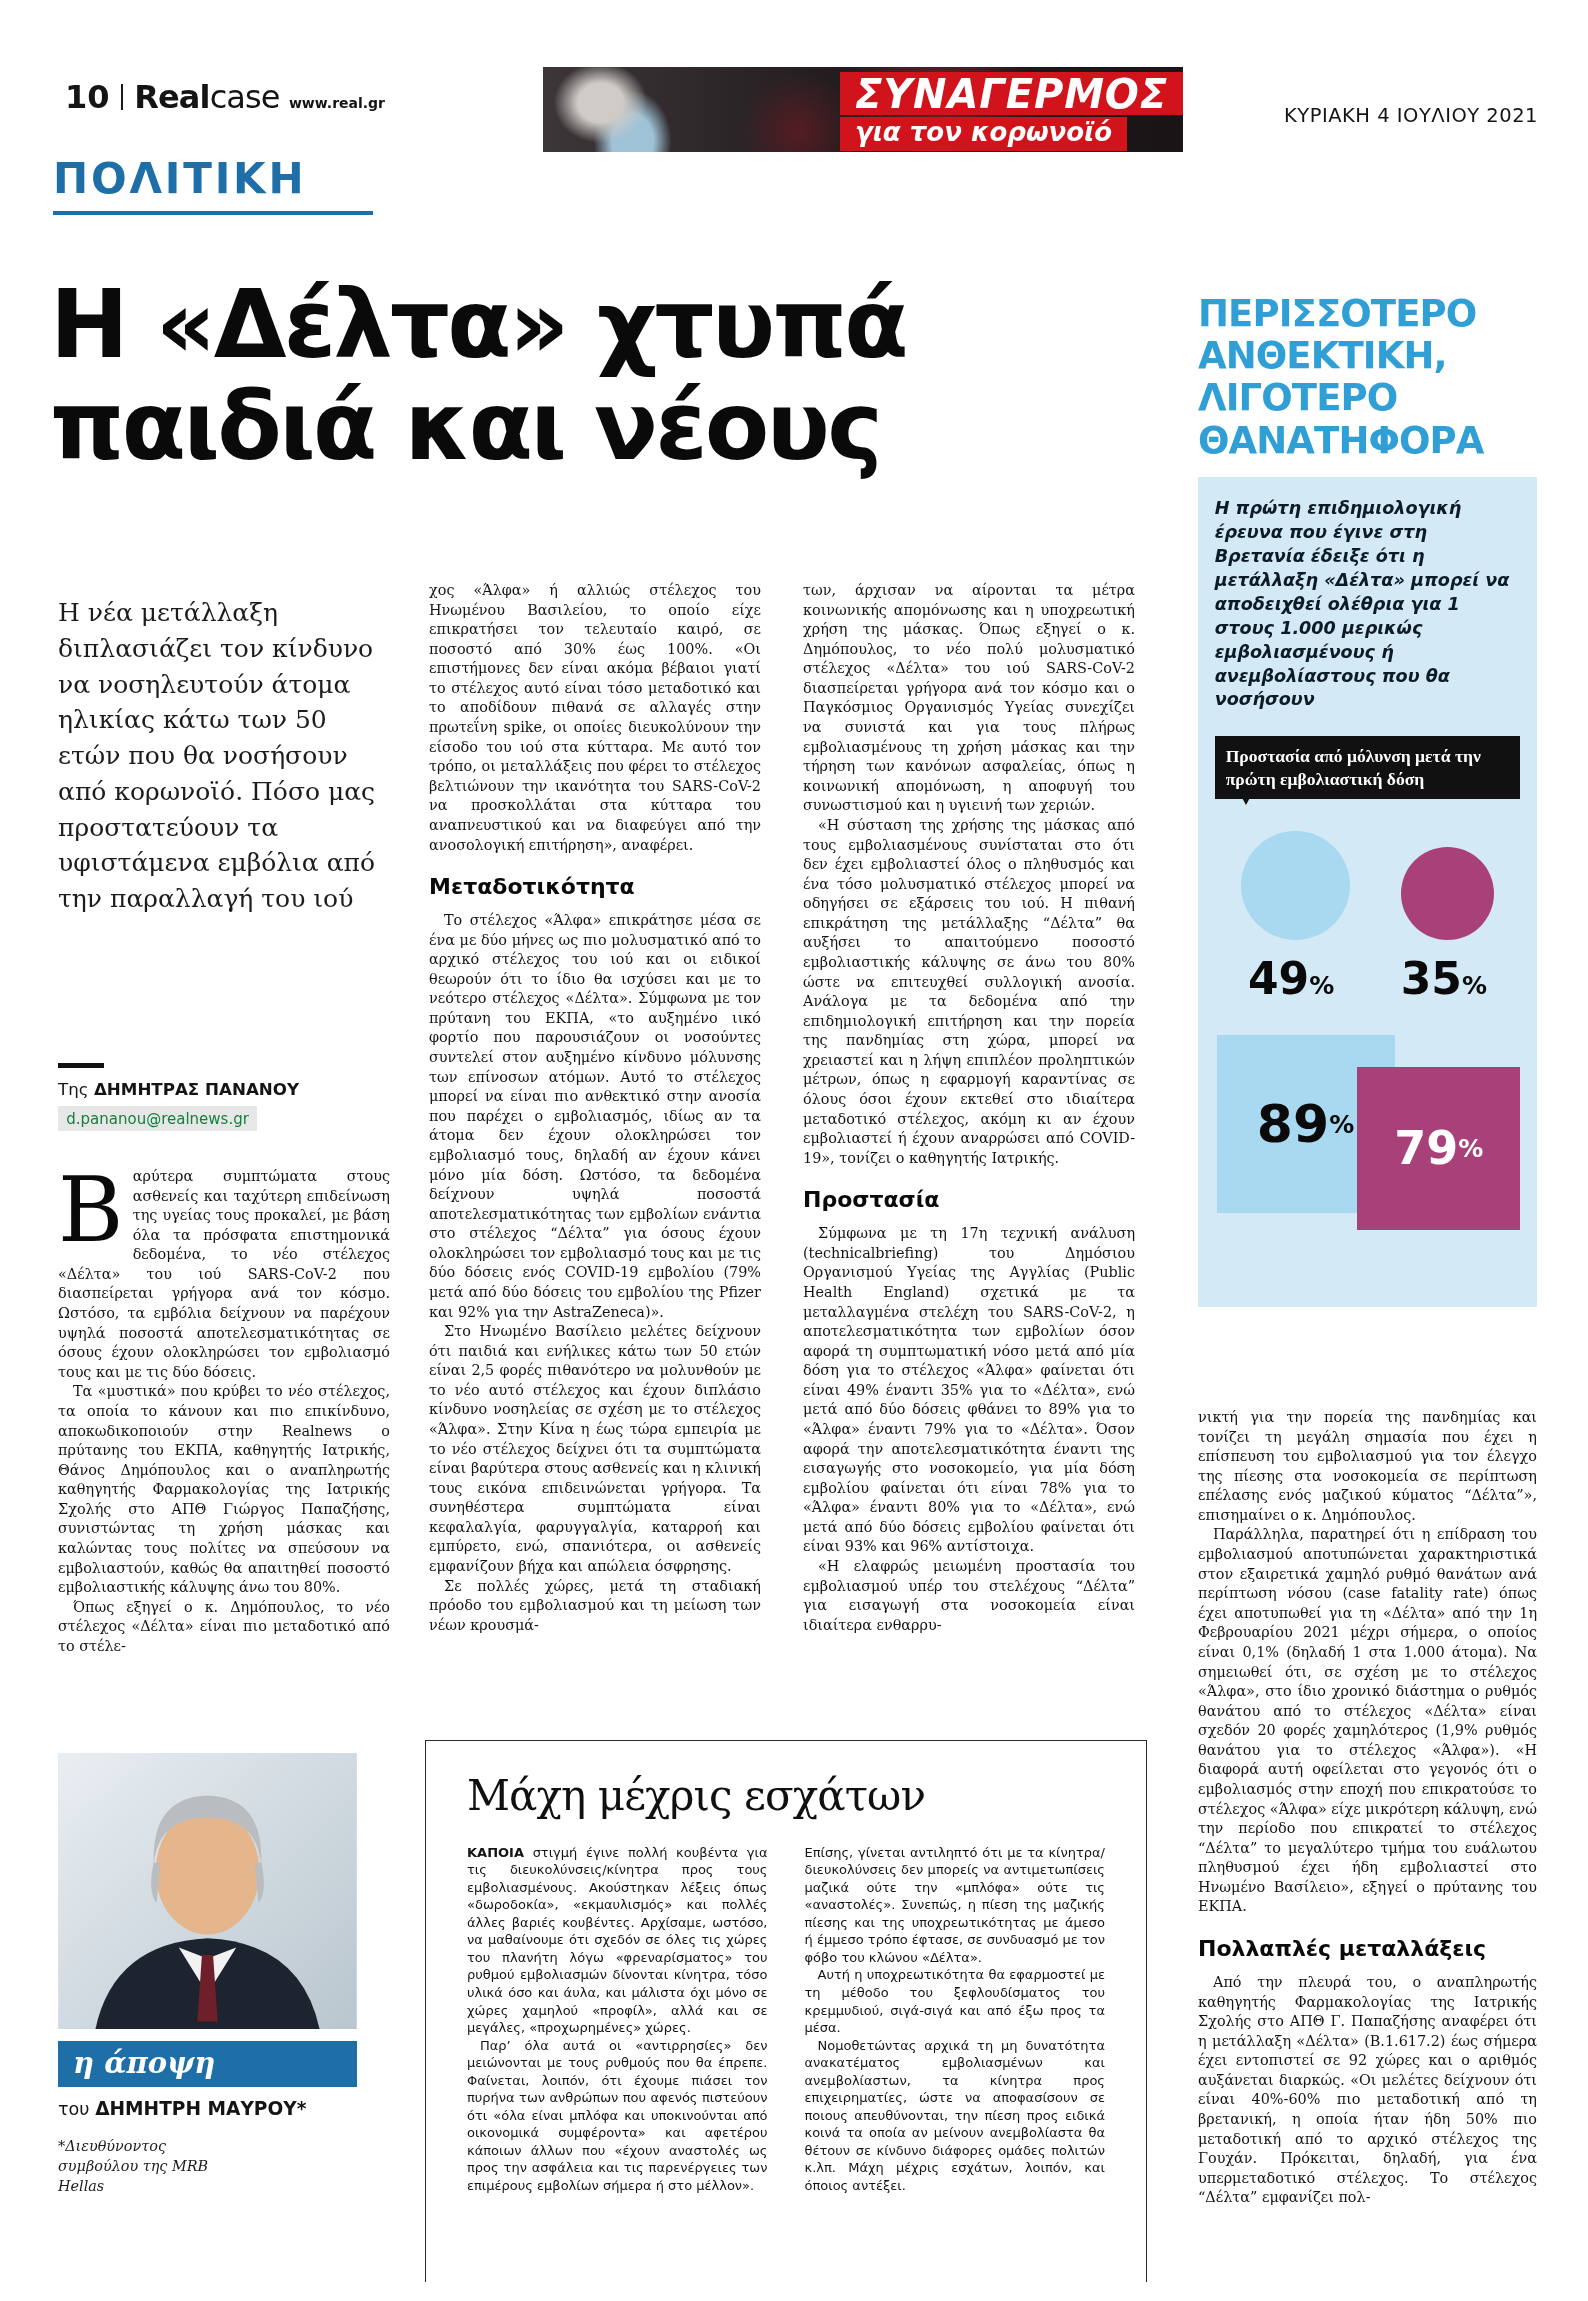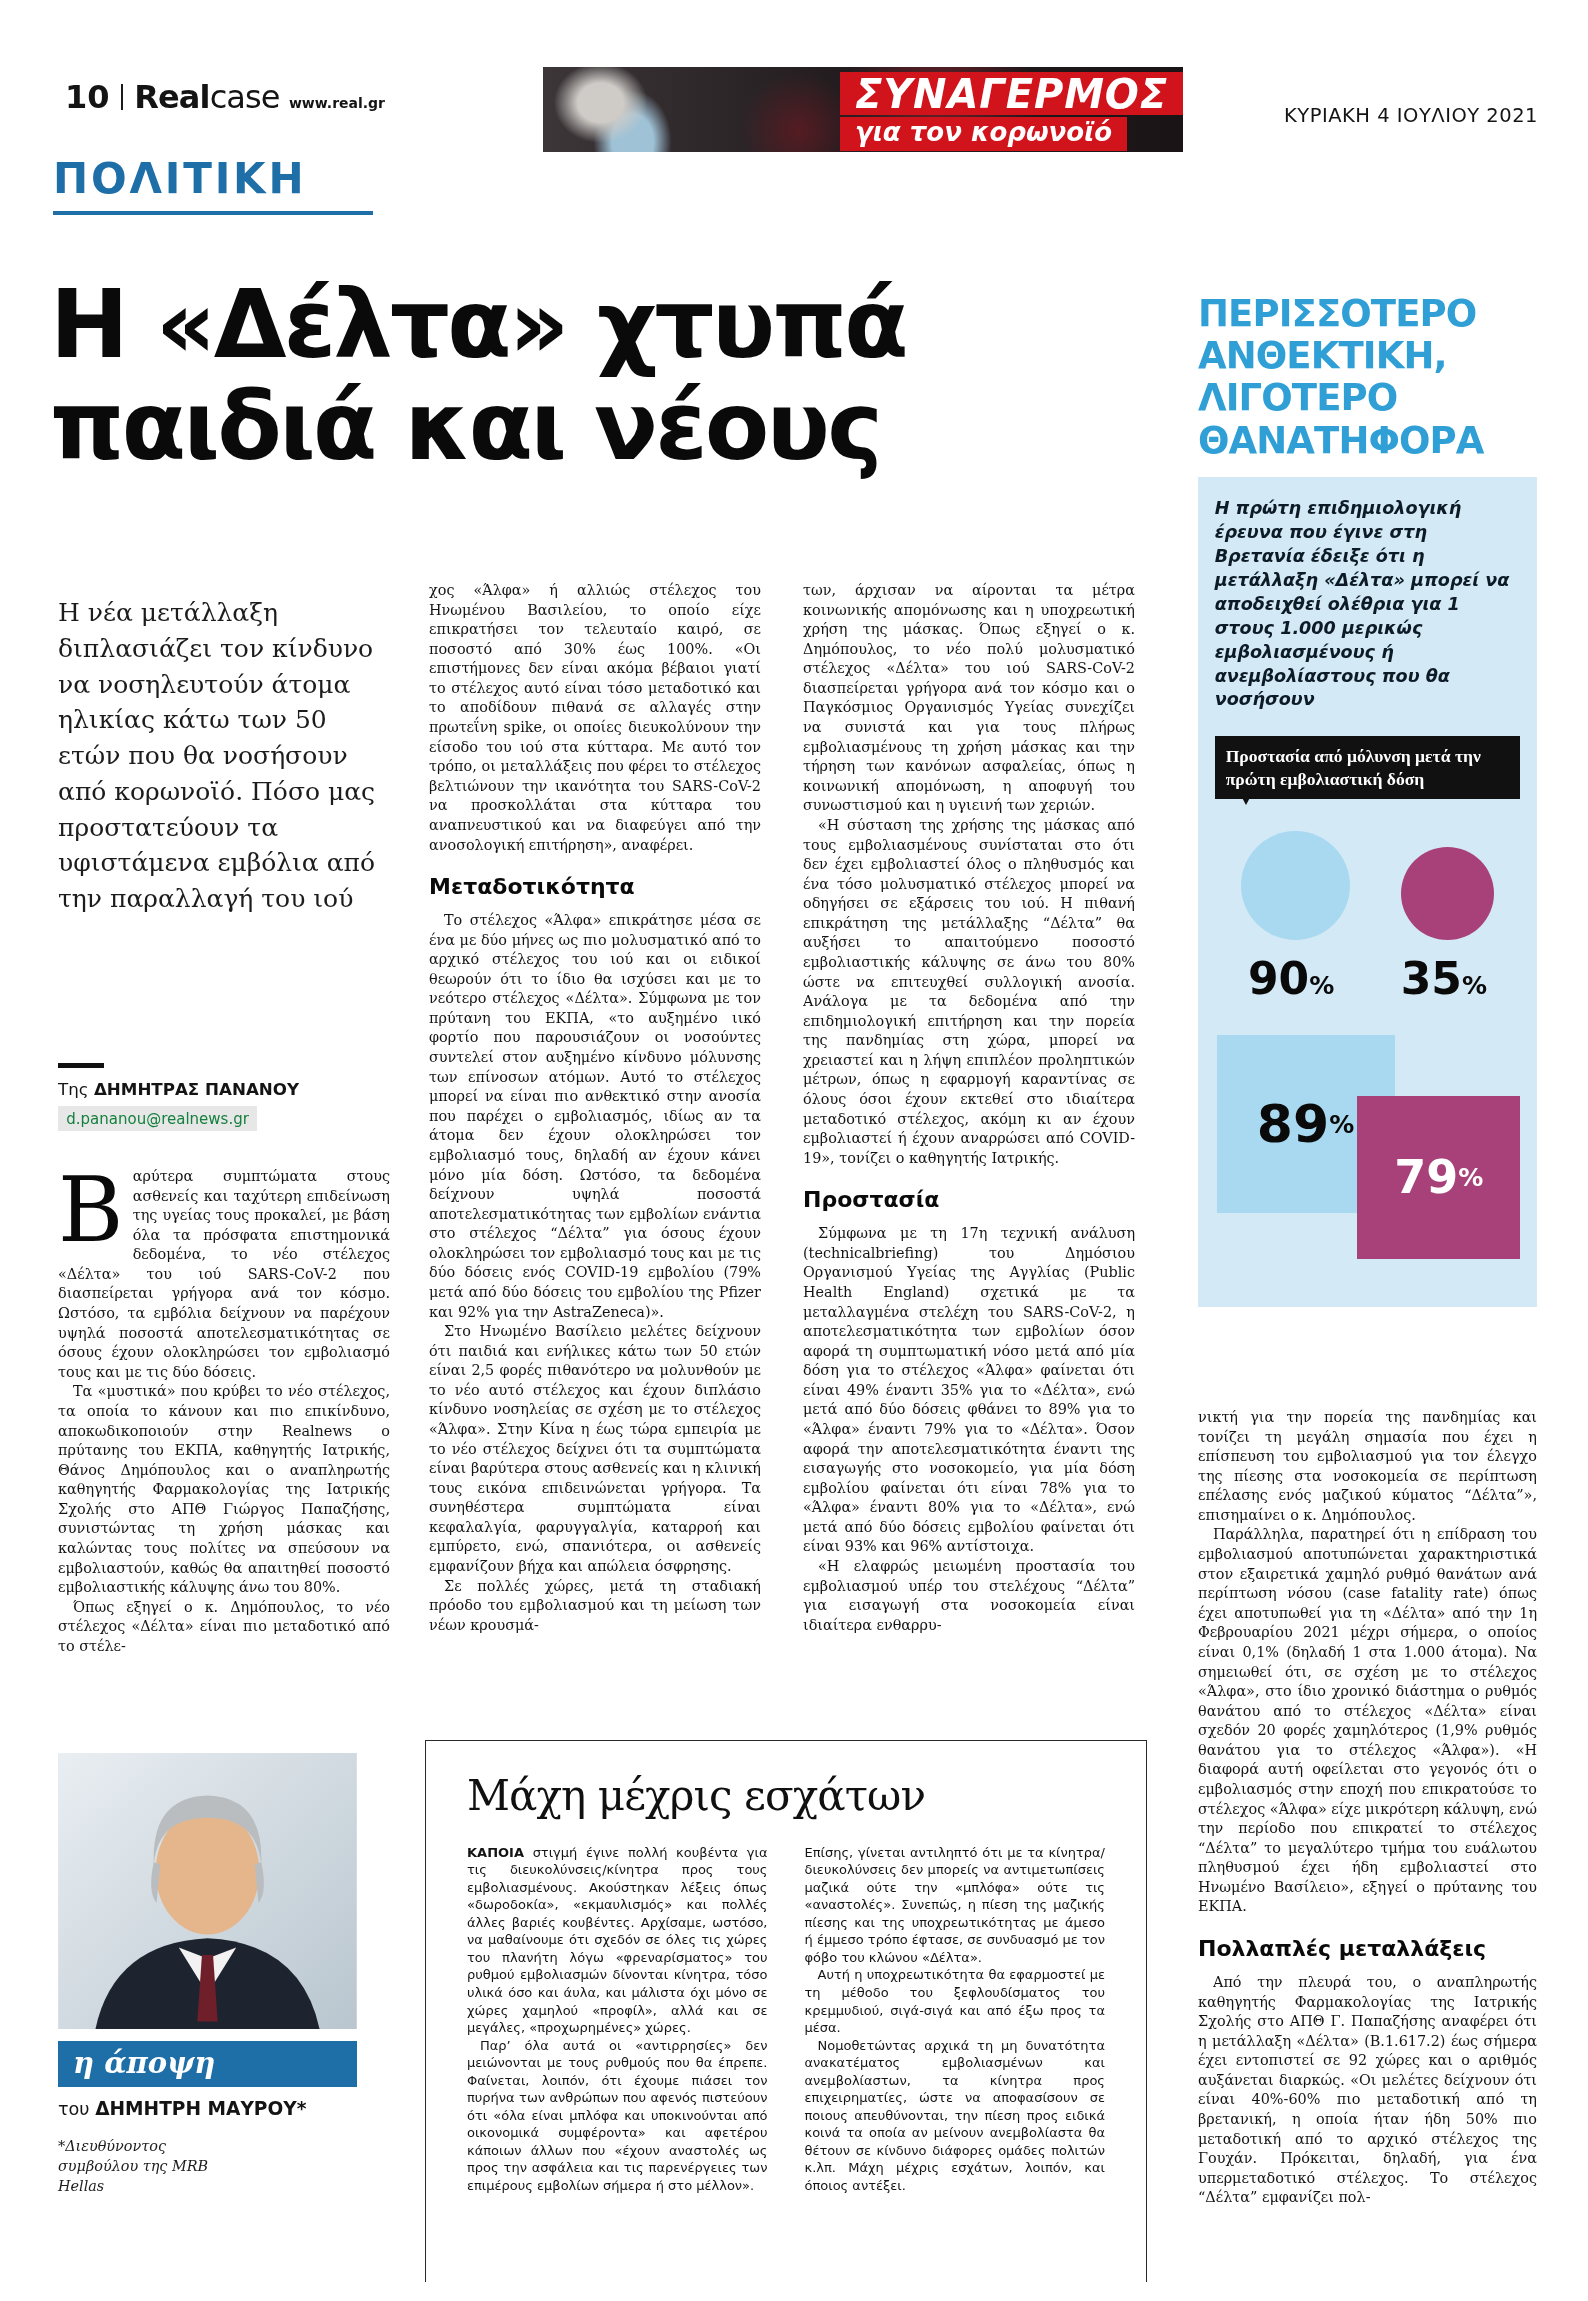--- a/index.html
+++ b/index.html
@@ -76,21 +76,21 @@
   .c1-mag{width:93px;height:93px;background:var(--circle_magenta,#a84179);}
   .sb-nums{display:flex;justify-content:space-around;margin-top:13px;
       font-family:"DejaVu Sans",sans-serif;font-weight:bold;font-size:44px;color:#0a0a0a;}
   .pct{font-size:25px;}
   .sb-chart2{position:relative;height:249px;margin-top:26px;}
   .c2-blue{position:absolute;left:1.9px;top:5.6px;width:178px;height:178px;background:var(--circle_blue,#a8d9f0);
       display:flex;align-items:center;justify-content:center;
       font-family:"DejaVu Sans",sans-serif;font-weight:bold;font-size:52px;color:#0a0a0a;}
   .c2-mag{position:absolute;right:0;top:37px;width:163px;height:163px;background:var(--circle_magenta,#a84179);
       display:flex;align-items:center;justify-content:center;z-index:2;
-      font-family:"DejaVu Sans",sans-serif;font-weight:bold;font-size:46px;color:#fff;margin-top:29px;}
+      font-family:"DejaVu Sans",sans-serif;font-weight:bold;font-size:46px;color:#fff;}
 
   
   .profile{left:58px;top:1753px;width:299px;}
   .profile-photo{width:299px;height:276px;display:block;}
   .profile-kicker{background:var(--accent_blue,#1e6ea7);color:#fff;font-family:"DejaVu Serif",serif;
       font-style:italic;font-weight:bold;font-size:29px;padding:4.6px 15px 7.4px 15px;margin-top:12px;}
   .profile-author{font-family:"DejaVu Sans",sans-serif;font-size:17.6px;margin-top:11px;}
   .profile-author b{font-size:18.6px;}
   .profile-footnote{font-style:italic;font-size:14.4px;line-height:1.4;margin-top:16.7px;width:186px;color:#1c1c1c;}
 
@@ -171,21 +171,21 @@
     <div class="sb-title">ΠΕΡΙΣΣΟΤΕΡΟ ΑΝΘΕΚΤΙΚΗ, ΛΙΓΟΤΕΡΟ ΘΑΝΑΤΗΦΟΡΑ</div>
     <div class="sb-panel">
       <div class="sb-subtitle">Η πρώτη επιδημιολογική έρευνα που έγινε στη Βρετανία έδειξε ότι η μετάλλαξη «Δέλτα» μπορεί να αποδειχθεί ολέθρια για 1 στους 1.000 μερικώς εμβολιασμένους ή ανεμβολίαστους που θα νοσήσουν</div>
 
       <div class="sb-label tail">Προστασία από μόλυνση μετά την πρώτη εμβολιαστική δόση</div>
       <div class="sb-chart1">
         <div class="circle c1-blue"></div>
         <div class="circle c1-mag"></div>
       </div>
       <div class="sb-nums">
-        <div><span>90</span><span class="pct">%</span></div>
+        <div><span>49</span><span class="pct">%</span></div>
         <div><span>35</span><span class="pct">%</span></div>
       </div>
 
       <div class="sb-chart2">
         <div class="c2-blue">
             <span>89</span>
             <span class="pct">%</span>
           </div>
         <div class="c2-mag">
             <span>79</span>

